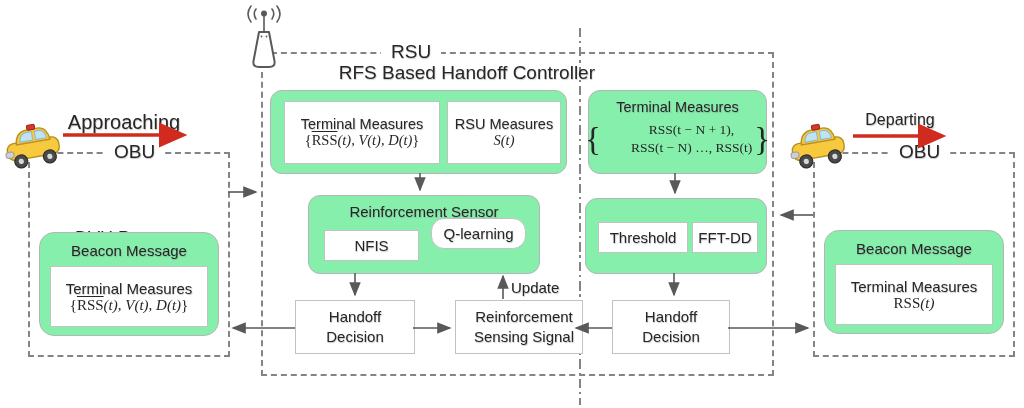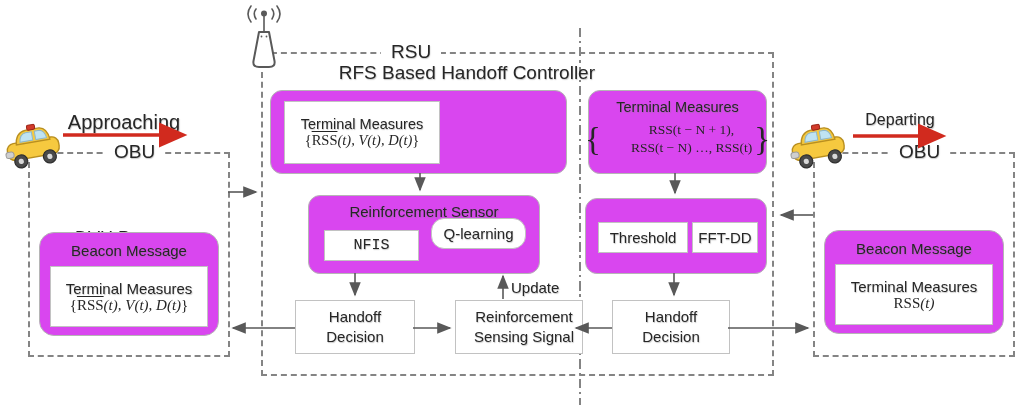--- a/index.html
+++ b/index.html
@@ -6,21 +6,21 @@
   .canvas{
     position:relative;width:1024px;height:408px;background:#ffffff;overflow:hidden;
     font-family:"Liberation Sans",sans-serif;color:#262626;
   }
   .abs{position:absolute;}
   .tsh{text-shadow:0.6px 1px 1px rgba(130,130,130,0.45);}
   
   .dashed-box{position:absolute;border:2px dashed #848484;background:transparent;}
   .box-tag{position:absolute;top:-14px;background:#ffffff;padding:0 10px;font-size:19px;line-height:24px;white-space:nowrap;}
   
-  .round{position:absolute;border:1.4px solid #b5b5b5;border-radius:12px;background:#d946ef;}
+  .round{position:absolute;border:1.4px solid #b5b5b5;border-radius:12px;background:#86efac;}
   
   .cell{position:absolute;border:1.2px solid #c2c2c2;background:#ffffff;display:flex;flex-direction:column;align-items:center;justify-content:center;text-align:center;}
   .lbl-big{font-size:19px;}
   .lbl-mid{font-size:18px;margin-top:44px;}
   .t15{font-size:15px;}
   .t14{font-size:14.5px;}
   .math{font-family:"Liberation Serif",serif;}
   .it{font-style:italic;}
   .ov{text-decoration:overline;}
   .center{text-align:center;}
@@ -46,25 +46,29 @@
 
   <div class="divider" style="left:579px;top:28px;height:377px;"></div>
 
   <div class="abs lbl-big tsh center" style="left:275px;top:62px;width:320px;text-align:right;">RFS Based Handoff Controller</div>
 
   <div class="round" style="left:270px;top:90px;width:295px;height:82px;">
     <div class="cell" style="left:13px;top:10px;width:154px;height:61px;">
       <div class="t14 tsh nowrap">Terminal Measures</div>
       <div class="math t14 nowrap"><span>{</span><span class="ov">RSS</span><span class="it">(t), V(t), D(t)</span><span>}</span></div>
     </div>
+    <div class="cell" style="left:176px;top:10px;width:112px;height:61px;">
+      <div class="t14 tsh nowrap">RSU Measures</div>
+      <div class="math t14 it nowrap">S(t)</div>
+    </div>
   </div>
 
   <div class="round" style="left:308px;top:195px;width:230px;height:77px;">
     <div class="abs t15 tsh center" style="left:0;top:7px;width:100%;">Reinforcement Sensor</div>
-    <div class="cell t15 tsh" style="left:15px;top:34px;width:93px;height:29px;font-family:Liberation Mono, monospace;">NFIS</div>
+    <div class="cell t15 tsh" style="left:15px;top:34px;width:93px;height:29px;">NFIS</div>
     <div class="cell t15 tsh" style="left:122px;top:22px;width:93px;height:29px;border-radius:13px;">Q-learning</div>
   </div>
 
   <div class="cell t15 tsh" style="left:295px;top:300px;width:118px;height:52px;line-height:1.35;">
     <div>Handoff</div>
     <div>Decision</div>
   </div>
   <div class="cell t15 tsh" style="left:455px;top:300px;width:116px;height:52px;line-height:1.35;padding-left:10px;">
     <div class="nowrap">Reinforcement</div>
     <div class="nowrap">Sensing Signal</div>

